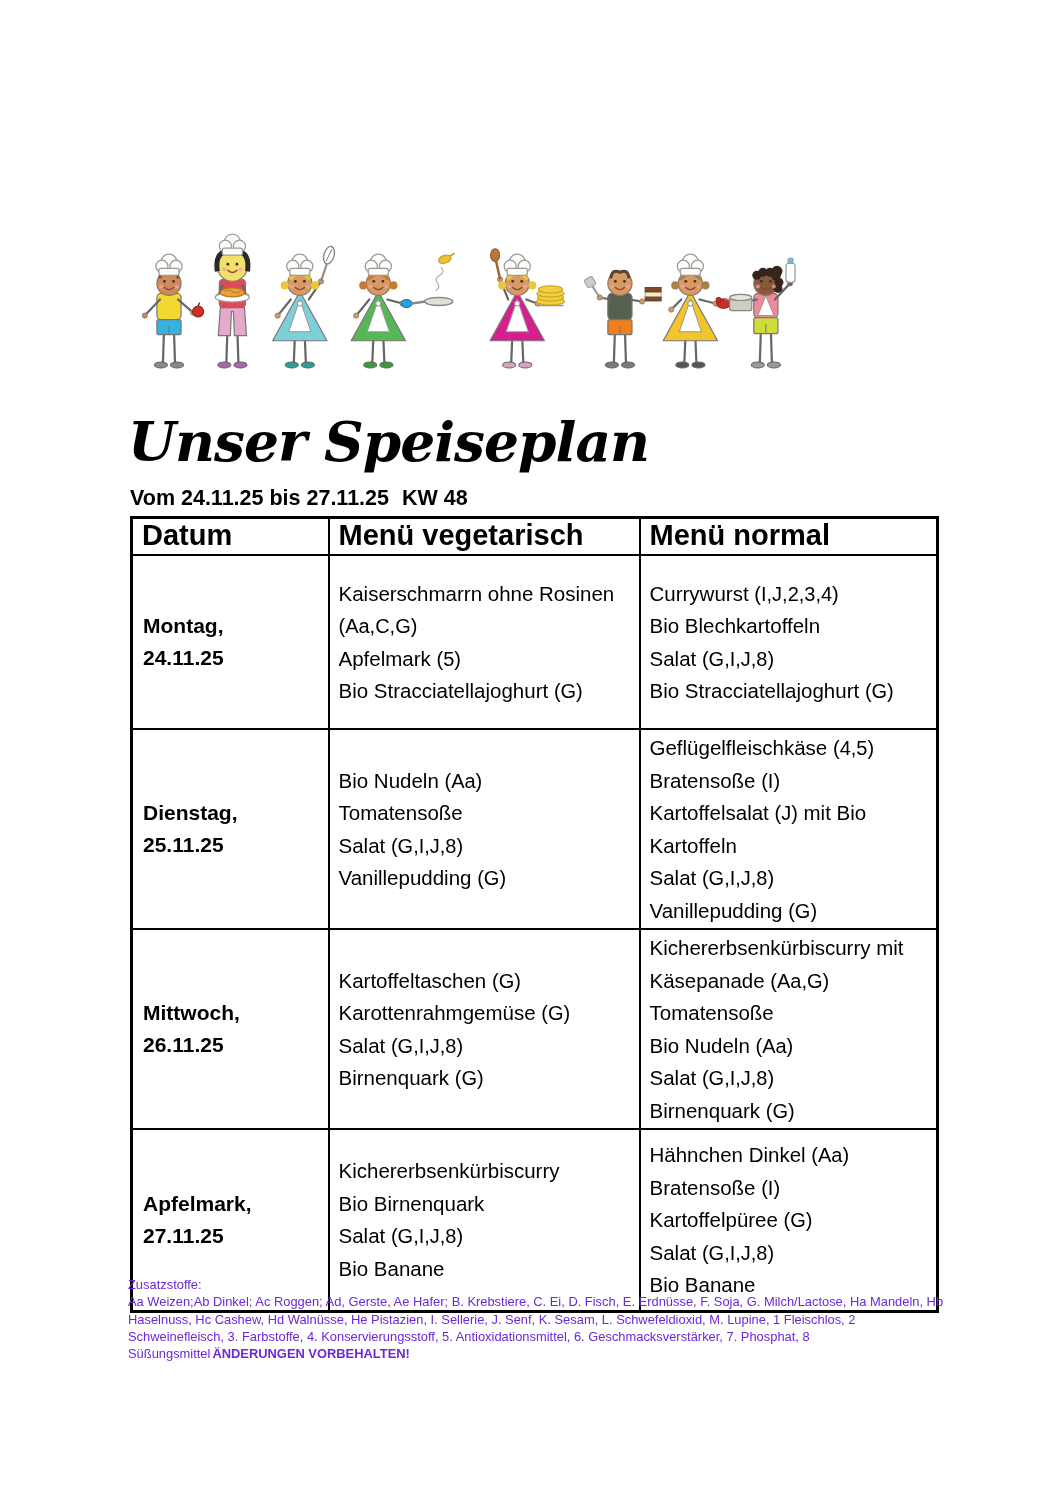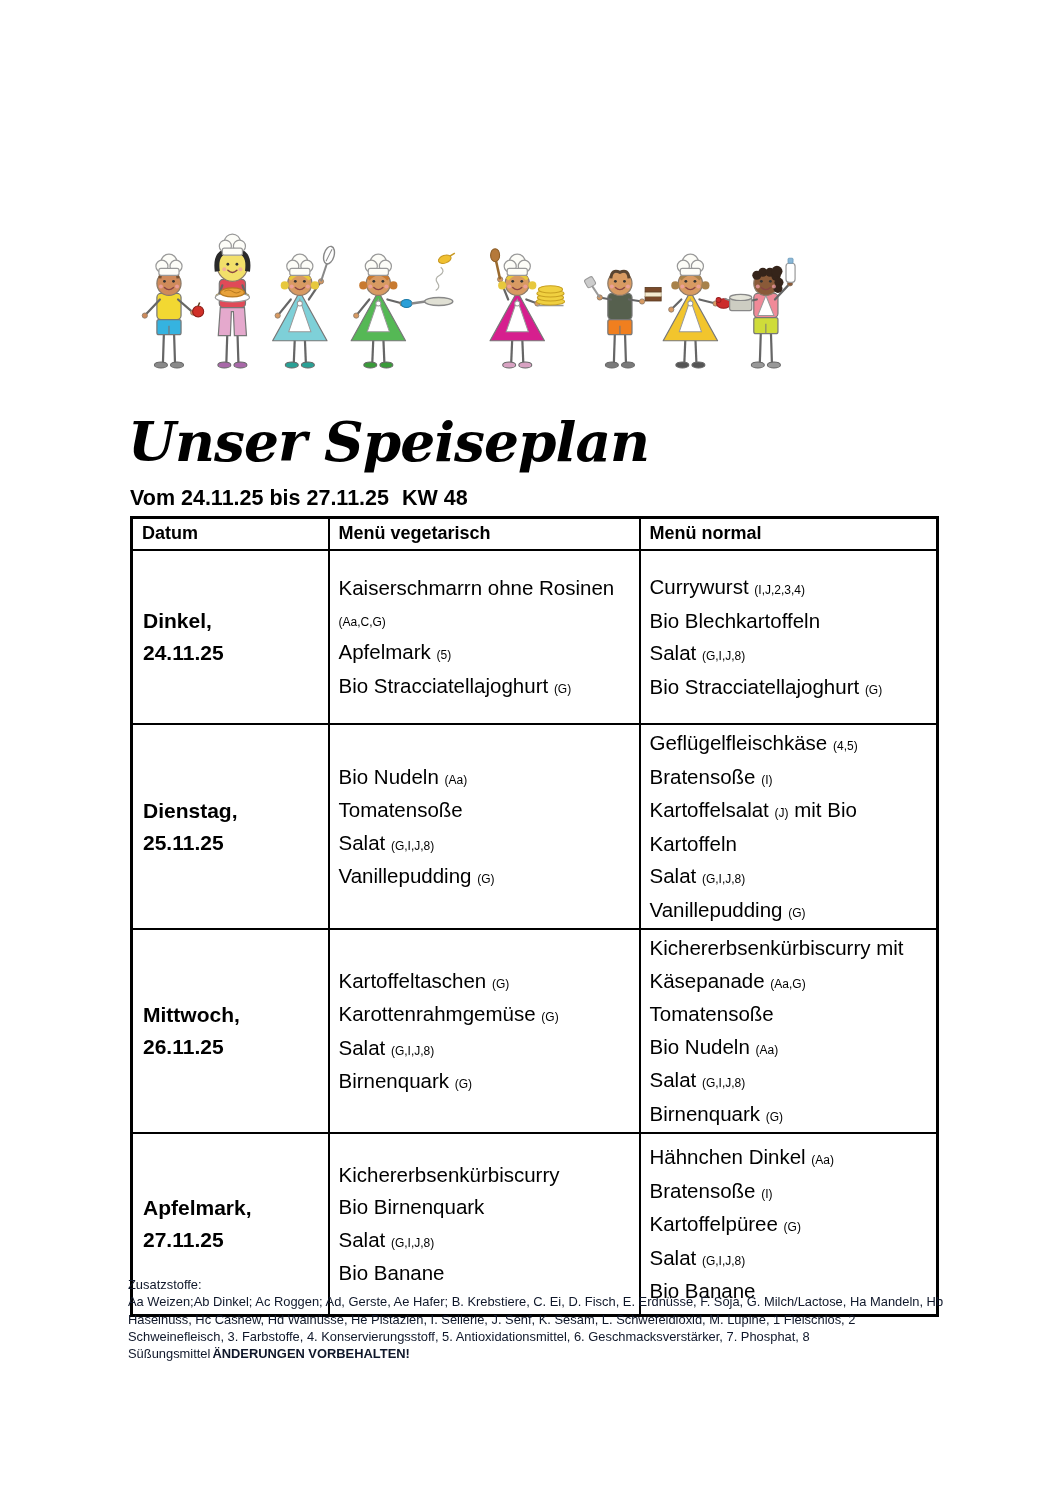--- a/index.html
+++ b/index.html
@@ -8,33 +8,33 @@
   .illustration{position:absolute;left:126px;top:226px;width:706px;height:154px;}
   .title{position:absolute;left:128px;top:412px;margin:0;
          font-family:"DejaVu Serif", serif;font-style:italic;font-weight:bold;
          font-size:55px;line-height:1.1;letter-spacing:-1px;color:#000;}
   .subtitle{position:absolute;left:130px;top:486px;font-size:21.5px;font-weight:bold;white-space:nowrap;}
   .subtitle .week{margin-left:13px;margin-top:16px;}
   table.menu{position:absolute;left:130px;top:516px;width:806px;border-collapse:collapse;table-layout:fixed;}
   table.menu{border:3px solid #000;}
   table.menu th, table.menu td{border:2px solid #000;}
   col.c-datum{width:197px;} col.c-veg{width:311px;} col.c-norm{width:298px;}
-  thead th{height:28px;font-size:18px;font-weight:bold;text-align:left;
+  thead th{height:28px;font-size:29px;font-weight:bold;text-align:left;
            vertical-align:middle;padding:0 4px 2px 9px;}
   tbody tr:nth-child(1){height:174px;}
   tbody tr:nth-child(2){height:182px;}
   tbody tr:nth-child(3){height:182px;}
   tbody tr:nth-child(4){height:182px;}
   th.day-cell{text-align:left;vertical-align:middle;padding-left:10px;}
   .day-line{font-size:21px;font-weight:bold;line-height:32px;}
   td.menu-cell{vertical-align:middle;padding:3px 10px 0 9px;}
   .menu-item{line-height:30.5px;}
   .dish{font-size:20.5px;}
-  .codes{font-size:12px;}
-  .footer{position:absolute;left:128px;top:1276px;width:818px;font-size:12.9px;line-height:17.3px;color:#0f172a;}
+  .codes{font-size:20px;}
+  .footer{position:absolute;left:128px;top:1276px;width:818px;font-size:12.9px;line-height:17.3px;color:#6d28d9;}
   .footer .notice{font-weight:bold;margin-left:2px;}
 </style>
 </head>
 <body>
 
 <div class="page">
 
   <div class="illustration">
     <svg id="kids-svg" viewBox="0 0 700 152" width="706" height="153" aria-hidden="true">
         <g transform="translate(42,0)">
@@ -286,21 +286,21 @@
     <thead>
       <tr>
         <th>Datum</th>
         <th>Menü vegetarisch</th>
         <th>Menü normal</th>
       </tr>
     </thead>
     <tbody>
         <tr>
           <th class="day-cell" scope="row">
-            <div class="day-line">Dinkel,</div>
+            <div class="day-line">Montag,</div>
             <div class="day-line">24.11.25</div>
           </th>
           <td class="menu-cell">
             <div class="menu-item"><span class="dish">Kaiserschmarrn ohne Rosinen </span><span class="codes">(Aa,C,G)</span></div>
             <div class="menu-item"><span class="dish">Apfelmark </span><span class="codes">(5)</span></div>
             <div class="menu-item"><span class="dish">Bio Stracciatellajoghurt </span><span class="codes">(G)</span></div>
           </td>
           <td class="menu-cell">
             <div class="menu-item"><span class="dish">Currywurst </span><span class="codes">(I,J,2,3,4)</span></div>
             <div class="menu-item"><span class="dish">Bio Blechkartoffeln</span></div>

